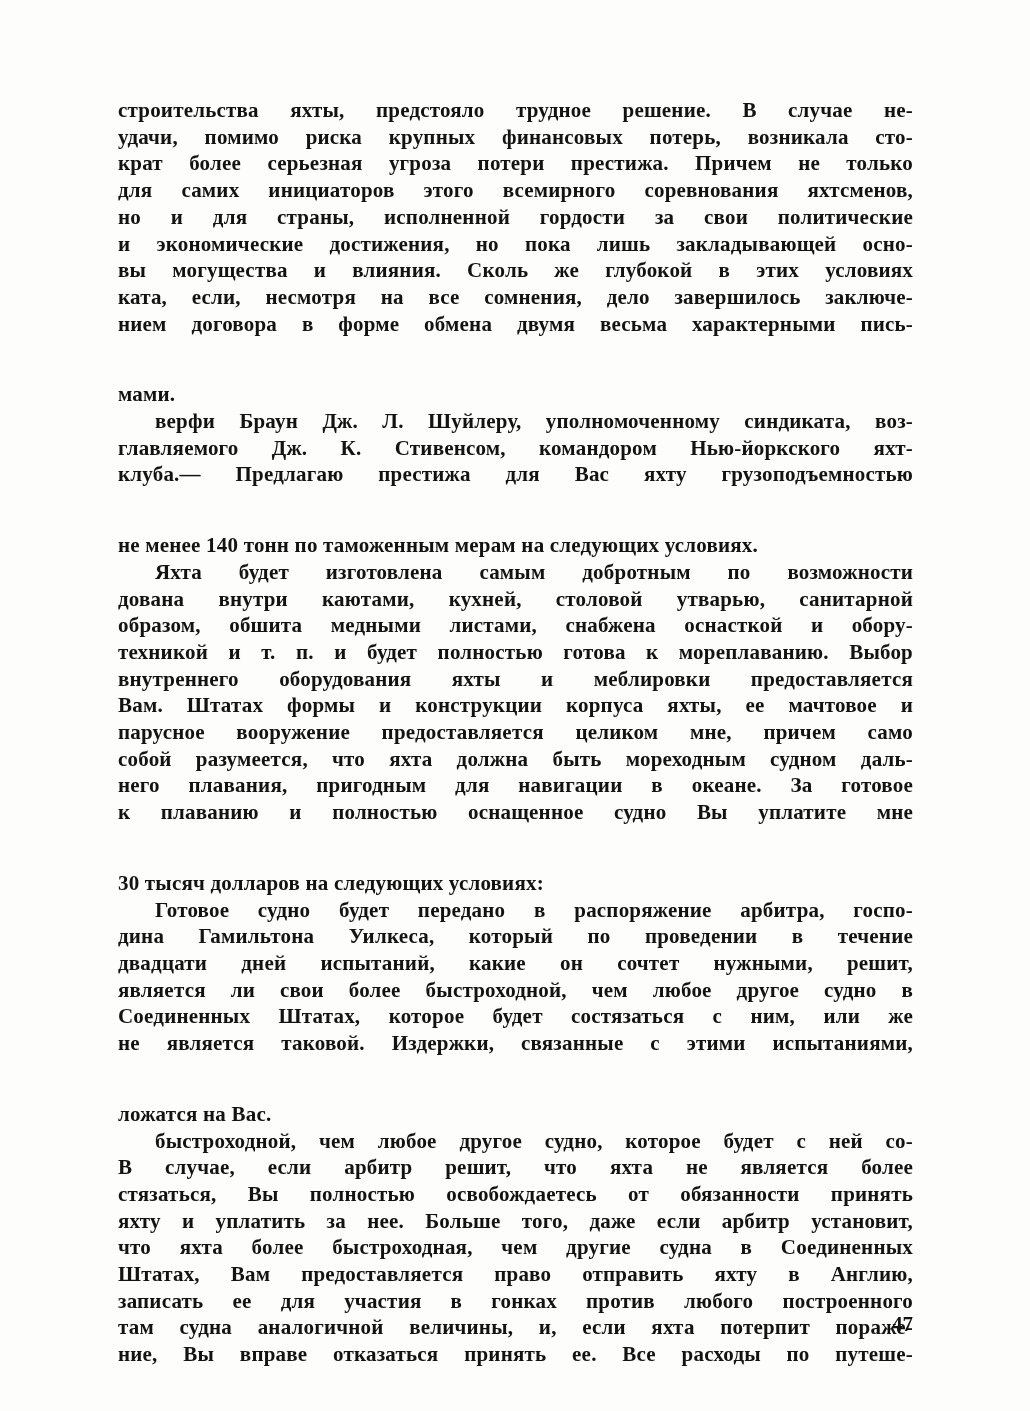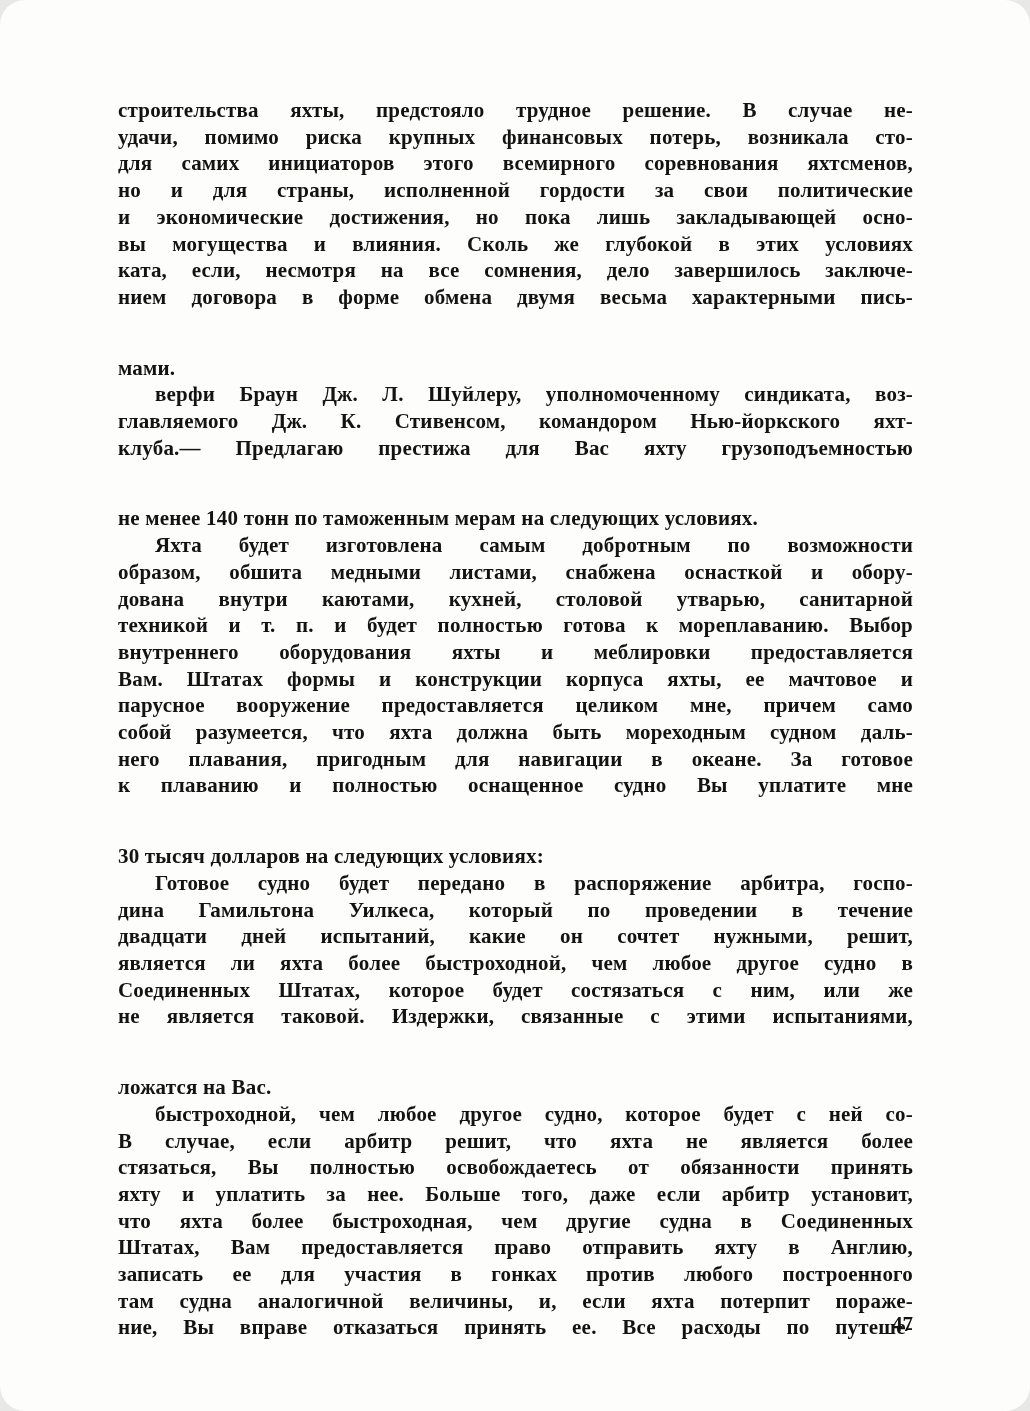--- a/index.html
+++ b/index.html
@@ -9,21 +9,20 @@
   }
   .page {
     position: relative;
     width: 1030px;
     height: 1411px;
     margin: 0 auto;
     background: #fdfdfc;
     overflow: hidden;
     font-family: "Liberation Serif", "DejaVu Serif", serif;
     color: #131313;
-    border-radius: 25px;
   }
   .text-column {
     position: absolute;
     left: 118px;
     top: 97px;
     width: 795px;
   }
   .para {
     margin: 0;
     padding: 0;
@@ -55,52 +54,53 @@
   }
 </style>
 </head>
 <body>
 
 <div class="page">
   <div class="text-column">
       <div class="para">
         <div class="line">строительства яхты, предстояло трудное решение. В случае не-</div>
         <div class="line">удачи, помимо риска крупных финансовых потерь, возникала сто-</div>
+        <div class="line">крат более серьезная угроза потери престижа. Причем не только</div>
         <div class="line">для самих инициаторов этого всемирного соревнования яхтсменов,</div>
         <div class="line">но и для страны, исполненной гордости за свои политические</div>
         <div class="line">и экономические достижения, но пока лишь закладывающей осно-</div>
         <div class="line">вы могущества и влияния. Сколь же глубокой в этих условиях</div>
         <div class="line">ката, если, несмотря на все сомнения, дело завершилось заключе-</div>
         <div class="line">нием договора в форме обмена двумя весьма характерными пись-</div>
         <div class="line endline">мами.</div>
       </div>
       <div class="para indent">
         <div class="line">верфи Браун Дж. Л. Шуйлеру, уполномоченному синдиката, воз-</div>
         <div class="line">главляемого Дж. К. Стивенсом, командором Нью-йоркского яхт-</div>
         <div class="line">клуба.— Предлагаю престижа для Вас яхту грузоподъемностью</div>
         <div class="line endline">не менее 140 тонн по таможенным мерам на следующих условиях.</div>
       </div>
       <div class="para indent">
         <div class="line">Яхта будет изготовлена самым добротным по возможности</div>
+        <div class="line">дована внутри каютами, кухней, столовой утварью, санитарной</div>
         <div class="line">образом, обшита медными листами, снабжена оснасткой и обору-</div>
-        <div class="line">дована внутри каютами, кухней, столовой утварью, санитарной</div>
         <div class="line">техникой и т. п. и будет полностью готова к мореплаванию. Выбор</div>
         <div class="line">внутреннего оборудования яхты и меблировки предоставляется</div>
         <div class="line">Вам. Штатах формы и конструкции корпуса яхты, ее мачтовое и</div>
         <div class="line">парусное вооружение предоставляется целиком мне, причем само</div>
         <div class="line">собой разумеется, что яхта должна быть мореходным судном даль-</div>
         <div class="line">него плавания, пригодным для навигации в океане. За готовое</div>
         <div class="line">к плаванию и полностью оснащенное судно Вы уплатите мне</div>
         <div class="line endline">30 тысяч долларов на следующих условиях:</div>
       </div>
       <div class="para indent">
         <div class="line">Готовое судно будет передано в распоряжение арбитра, госпо-</div>
         <div class="line">дина Гамильтона Уилкеса, который по проведении в течение</div>
         <div class="line">двадцати дней испытаний, какие он сочтет нужными, решит,</div>
-        <div class="line">является ли яхта более быстроходной, чем любое другое судно в</div>
+        <div class="line">является ли свои более быстроходной, чем любое другое судно в</div>
         <div class="line">Соединенных Штатах, которое будет состязаться с ним, или же</div>
         <div class="line">не является таковой. Издержки, связанные с этими испытаниями,</div>
         <div class="line endline">ложатся на Вас.</div>
       </div>
       <div class="para indent">
         <div class="line">быстроходной, чем любое другое судно, которое будет с ней со-</div>
         <div class="line">В случае, если арбитр решит, что яхта не является более</div>
         <div class="line">стязаться, Вы полностью освобождаетесь от обязанности принять</div>
         <div class="line">яхту и уплатить за нее. Больше того, даже если арбитр установит,</div>
         <div class="line">что яхта более быстроходная, чем другие судна в Соединенных</div>

